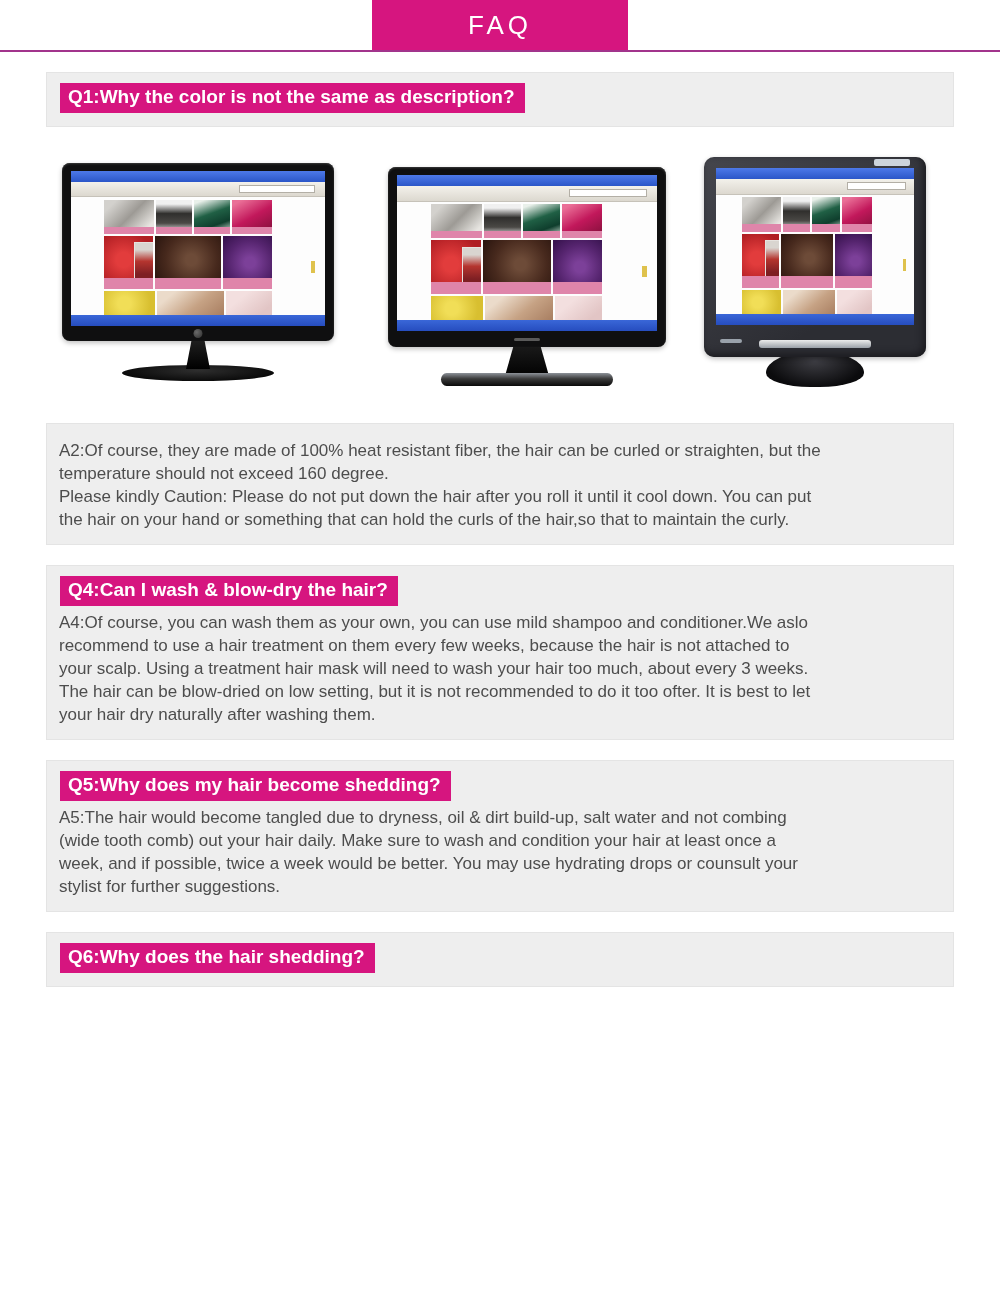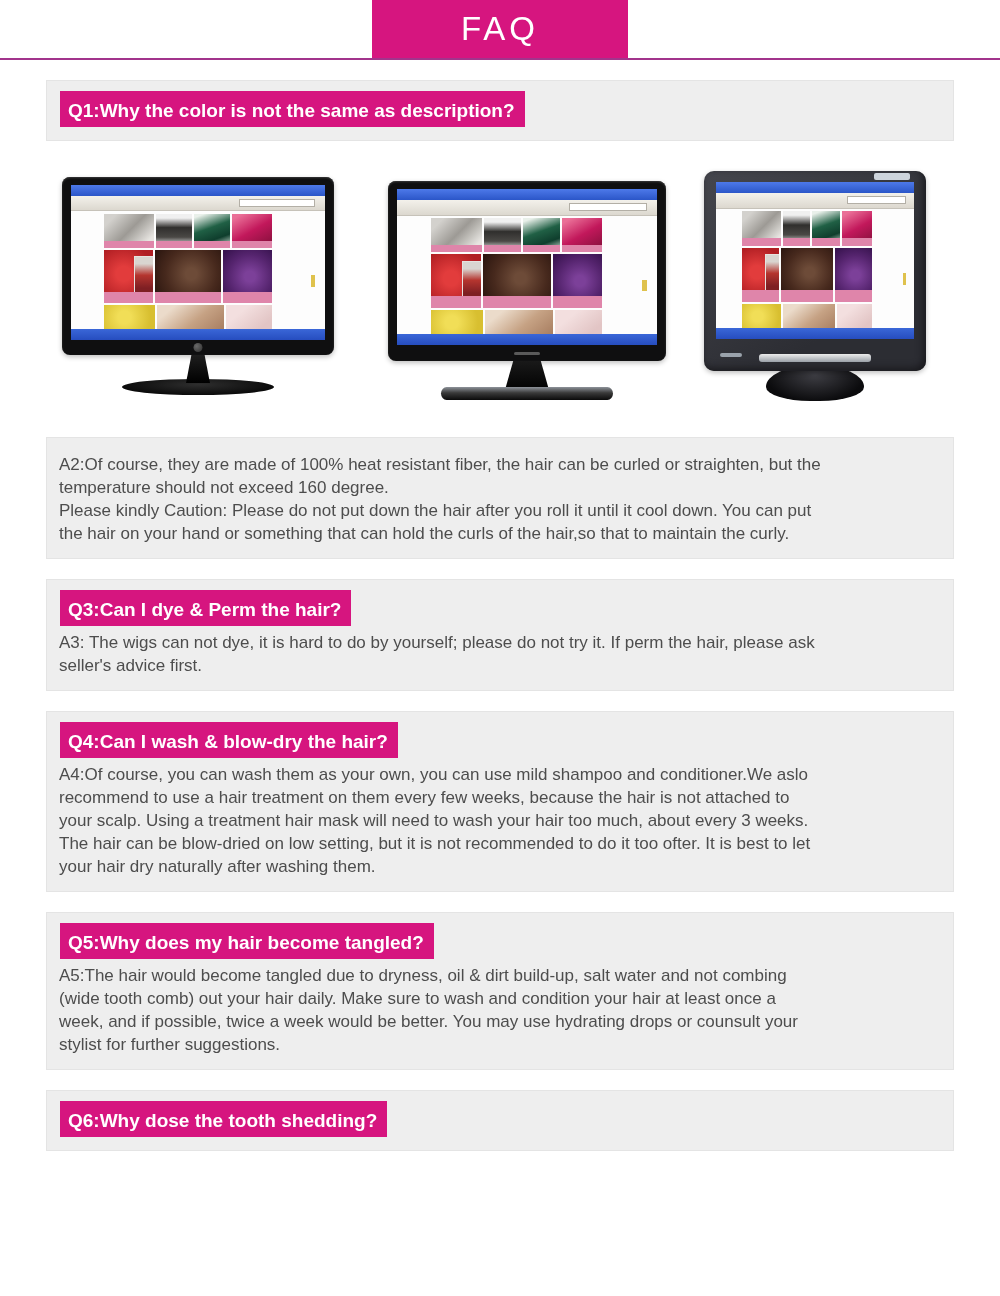--- a/index.html
+++ b/index.html
@@ -6,39 +6,39 @@
   html, body { background: #ffffff; }
   body {
     width: 1000px; height: 1296px; margin: 0 auto;
     font-family: "Liberation Sans", sans-serif;
     color: var(--text, #4d4d4d);
     overflow: hidden;
   }
 
   
   .faq-bar {
-    width: 256px; height: 58px; margin: 0 auto;
+    width: 256px; height: 50px; margin: 0 auto;
     background: var(--accent, #d6157f);
     color: #fff; display: flex; align-items: center; justify-content: center;
-    font-size: 33px; font-weight: 400; letter-spacing: 4px;
+    font-size: 26px; font-weight: 400; letter-spacing: 4px;
   }
   .faq-rule { height: 2px; background: var(--rule, #a2348c); }
 
   
   main { padding-top: 20px; }
   .qa {
     margin: 0 46px 20px; padding: 10px 12px 13px;
     background: var(--section_bg, #eee);
     border: 1px solid #e4e4e4;
   }
   .q-badge {
     display: inline-block; margin-left: 1px;
     background: var(--accent, #d6157f); color: #ffffff;
     font-size: 19px; font-weight: 700;
-    padding: 9px 10px 5px 8px;
+    padding: 3px 10px 5px 8px;
   }
   .answer {
     white-space: pre-line;
     margin-top: 5px;
     font-size: 17px; line-height: 23px; color: var(--text, #4d4d4d);
   }
 
   
   .monitors { position: relative; height: 258px; margin: 12px 0 18px; background: #fff; }
   .monitor { position: absolute; }
@@ -245,40 +245,35 @@
     </div>
   </div>
 
   <section class="qa">
     <p class="answer">A2:Of course, they are made of 100% heat resistant fiber, the hair can be curled or straighten, but the
 temperature should not exceed 160 degree.
 Please kindly Caution: Please do not put down the hair after you roll it until it cool down. You can put
 the hair on your hand or something that can hold the curls of the hair,so that to maintain the curly.</p>
   </section>
 
-  <section class="qa">
-    <div class="q-badge">Q3:Can I dye &amp; Perm the hair?</div>
-    <p class="answer">A3: The wigs can not dye, it is hard to do by yourself; please do not try it. If perm the hair, please ask
-seller's advice first.</p>
-  </section>
 
   <section class="qa">
     <div class="q-badge">Q4:Can I wash &amp; blow-dry the hair?</div>
     <p class="answer">A4:Of course, you can wash them as your own, you can use mild shampoo and conditioner.We aslo
 recommend to use a hair treatment on them every few weeks, because the hair is not attached to
 your scalp. Using a treatment hair mask will need to wash your hair too much, about every 3 weeks.
 The hair can be blow-dried on low setting, but it is not recommended to do it too ofter. It is best to let
 your hair dry naturally after washing them.</p>
   </section>
 
   <section class="qa">
-    <div class="q-badge">Q5:Why does my hair become tangled?</div>
+    <div class="q-badge">Q5:Why does my hair become shedding?</div>
     <p class="answer">A5:The hair would become tangled due to dryness, oil &amp; dirt build-up, salt water and not combing
 (wide tooth comb) out your hair daily. Make sure to wash and condition your hair at least once a
 week, and if possible, twice a week would be better. You may use hydrating drops or counsult your
 stylist for further suggestions.</p>
   </section>
 
   <section class="qa">
-    <div class="q-badge">Q6:Why dose the tooth shedding?</div>
+    <div class="q-badge">Q6:Why does the hair shedding?</div>
   </section>
 
 </main>
 
 </body></html>

